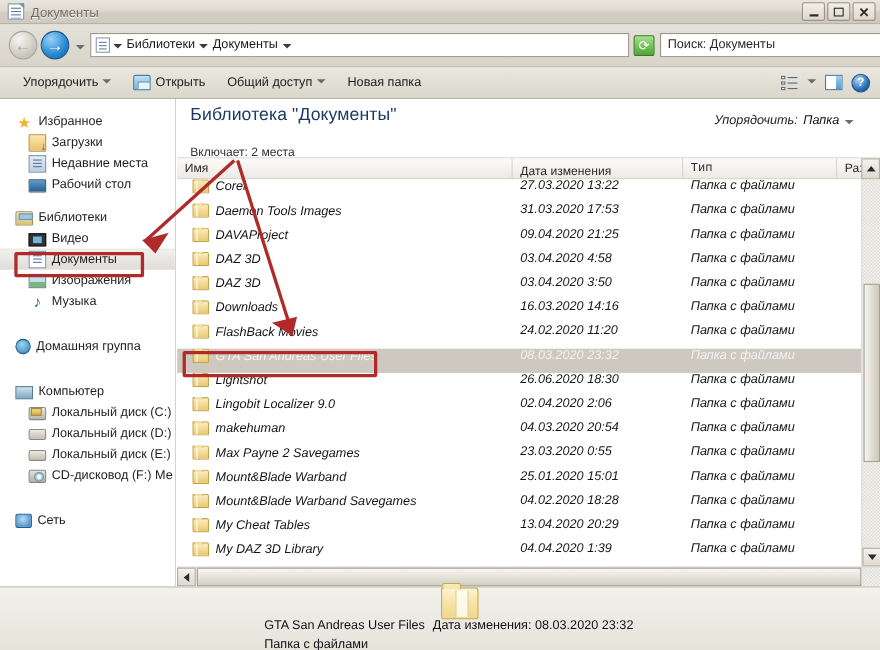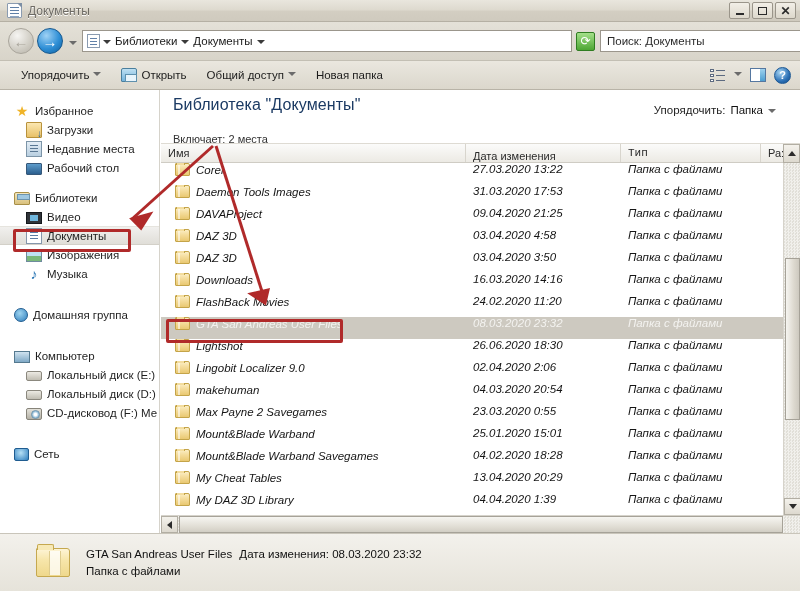--- a/index.html
+++ b/index.html
@@ -290,21 +290,21 @@
     position: absolute; left: 161px; top: 0; width: 639px; height: 443px;
     background: #fff;
   }
   .lib-header {
     height: 48px; padding: 6px 0 0 12px; background: #fff; position: relative;
   }
   .lib-title { font-size: 16px; color: #1b3a63; font-weight: normal; letter-spacing: .1px; }
   .lib-sub { font-size: 11px; color: #333; margin-top: 19px; }
   .arrange {
     position: absolute; right: 24px; top: 14px; font-size: 11.5px; color: #222;
-    display: flex; align-items: flex-end; gap: 5px;
+    display: flex; align-items: flex-end; gap: 5px; font-style: italic;
   }
   .arrange .val { color: #111; }
 
   .colhdr {
     position: absolute; left: 0; top: 53px; width: 639px; height: 20px;
     background: linear-gradient(to bottom, #fbfbfa, #eceae4);
     border-top: 1px solid #dedbd3; border-bottom: 1px solid #cfccc4;
     display: flex; font-size: 11px; color: #2a2a2a;
   }
   .col {
@@ -394,21 +394,21 @@
     position: absolute; left: 18px; top: 0; width: 604px; height: 17px;
     background: linear-gradient(to bottom, #f6f5f1, #e2dfd6 60%, #d2cec4);
     border: 1px solid #a6a298;
   }
 
   
   .details {
     position: absolute; left: 0; top: 533px; width: 800px; height: 58px;
     background: linear-gradient(to bottom, #f3f1ec, #e6e3da);
     border-top: 1px solid #c9c5ba;
-    display: flex; align-items: center;
+    display: flex; align-items: center; flex-direction: column;
   }
   .det-icon {
     margin-left: 36px; width: 34px; height: 29px; position: relative; flex: none;
     background: linear-gradient(to bottom, #fdf4d6 0%, #f7e6ab 40%, #efd88c 100%);
     border: 1px solid #c5a84f; border-radius: 1px 3px 2px 2px;
   }
   .det-icon::before {
     content: ""; position: absolute; left: 0; top: -5px; width: 15px; height: 5px;
     background: #f7e9b6; border: 1px solid #c5a84f; border-bottom: none; border-radius: 2px 2px 0 0;
   }
@@ -568,26 +568,30 @@
       </div>
 
       <div class="nav-gap"></div>
       <div class="nav-gap"></div>
 
       <div class="nav-item">
         <span class="nav-ico ic-comp"></span>
         <span>Компьютер</span>
       </div>
       <div class="nav-item child">
+        <span class="nav-ico ic-drivec"></span>
+        <span>Локальный диск (C:)</span>
+      </div>
+      <div class="nav-item child">
+        <span class="nav-ico ic-drive"></span>
+        <span>Локальный диск (D:)</span>
+      </div>
+      <div class="nav-item child">
         <span class="nav-ico ic-drive"></span>
         <span>Локальный диск (E:)</span>
-      </div>
-      <div class="nav-item child">
-        <span class="nav-ico ic-drive"></span>
-        <span>Локальный диск (D:)</span>
       </div>
       <div class="nav-item child">
         <span class="nav-ico ic-cd"></span>
         <span>CD-дисковод (F:) Ме</span>
       </div>
 
       <div class="nav-gap"></div>
       <div class="nav-gap"></div>
 
       <div class="nav-item">

